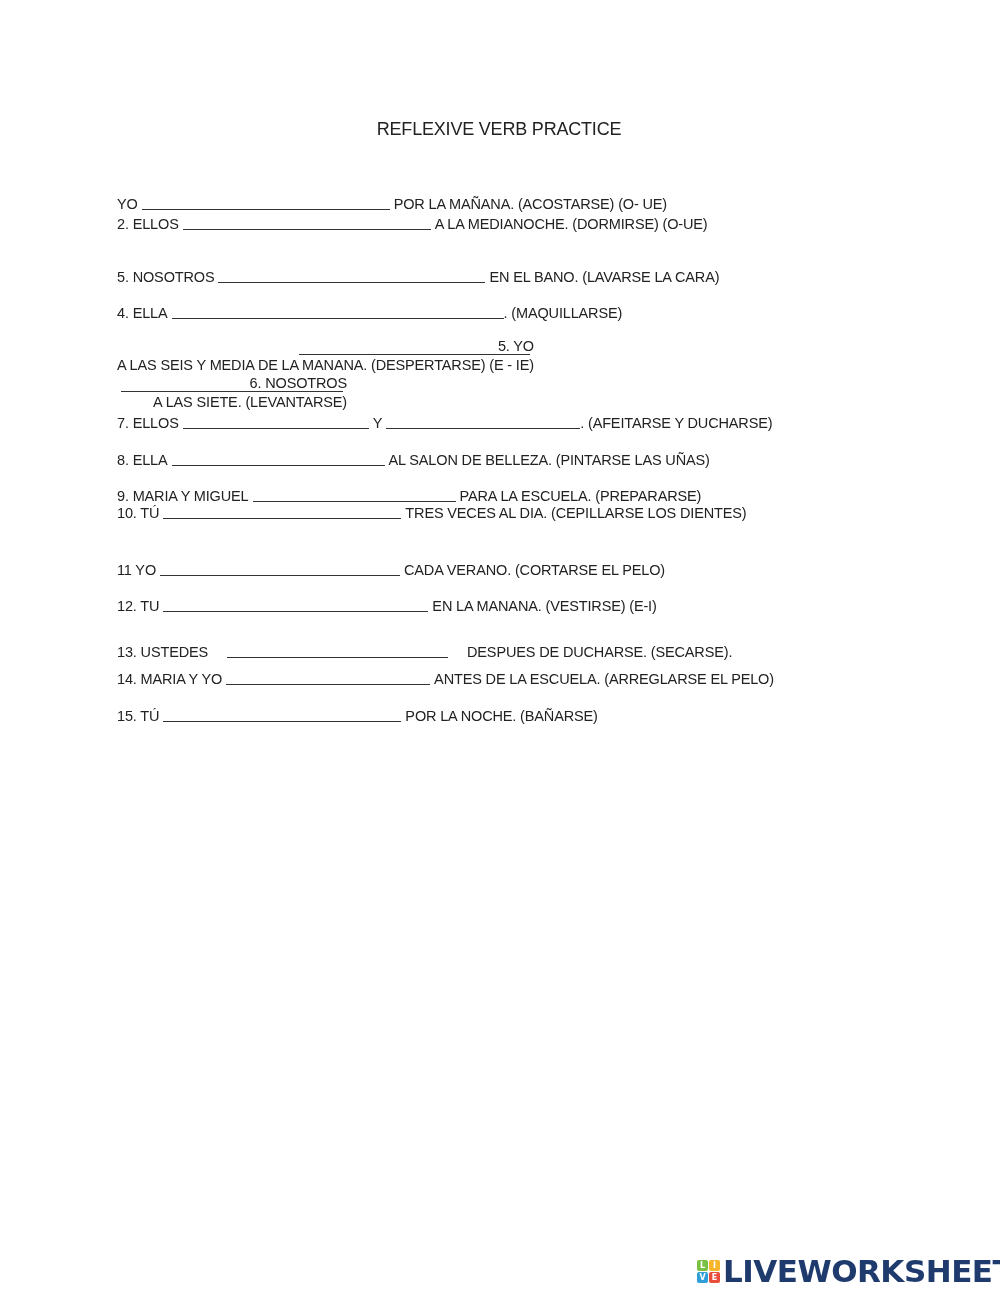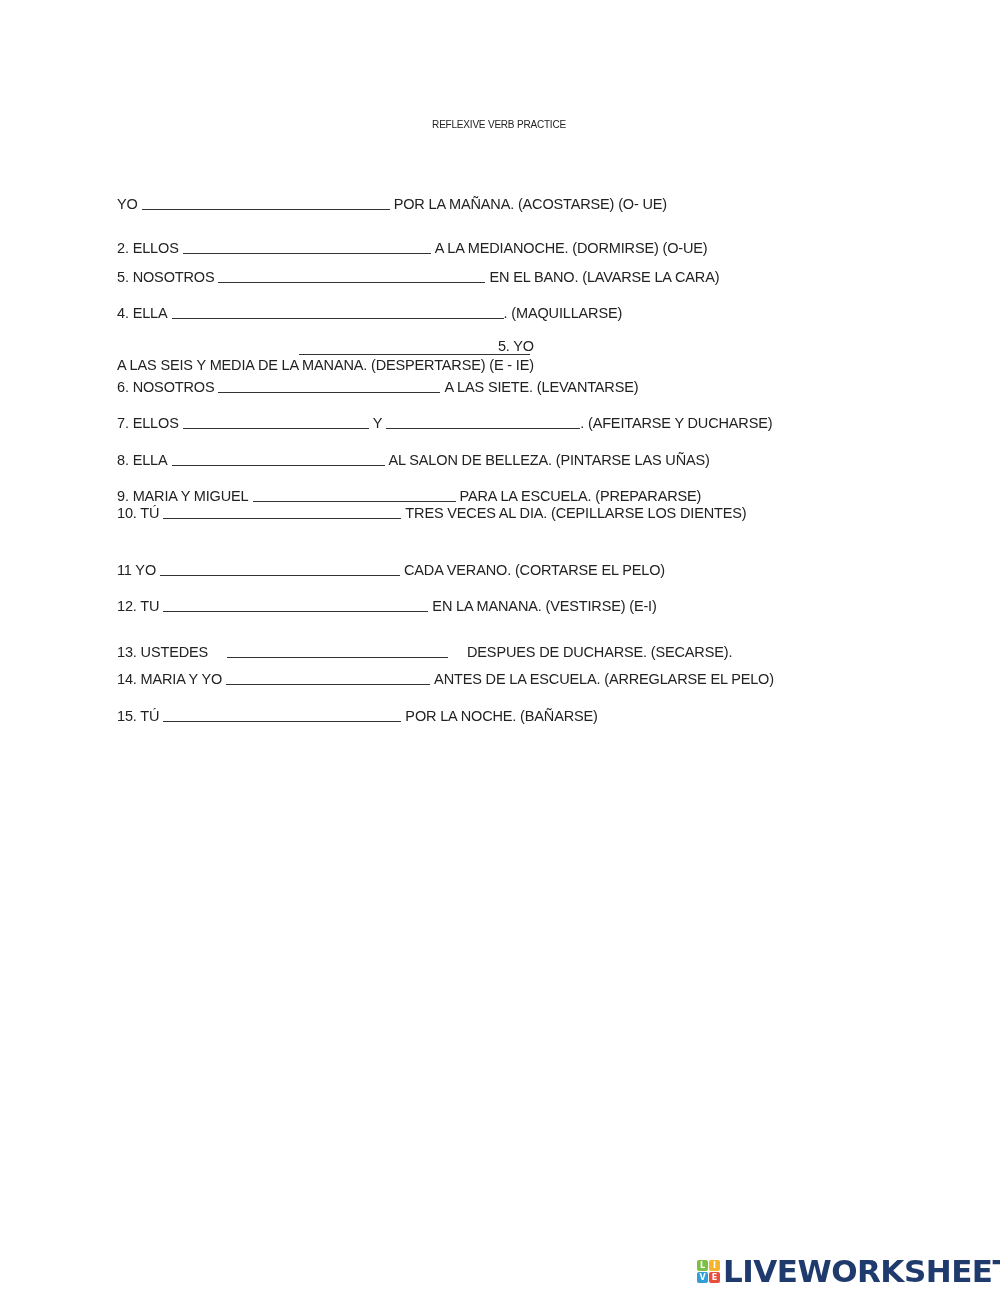--- a/index.html
+++ b/index.html
@@ -14,21 +14,21 @@
       overflow: hidden;
       font-family: "Liberation Sans", "DejaVu Sans", sans-serif;
       color: #222222;
     }
     .title {
       position: absolute;
       top: 119px;
       left: 0;
       width: 998px;
       text-align: center;
-      font-size: 10px;
+      font-size: 18px;
       letter-spacing: -0.2px;
     }
     .line {
       position: absolute;
       left: 117px;
       height: 20px;
       font-size: 14.5px;
       white-space: nowrap;
       display: flex;
       align-items: flex-end;
@@ -81,21 +81,21 @@
 <body>
 
 <div class="title">REFLEXIVE VERB PRACTICE</div>
 
 <div class="line" style="top:192px;">
   <span class="seg">YO</span>
   <span class="blank" style="width:248px;"></span>
   <span class="seg">POR LA MAÑANA. (ACOSTARSE) (O- UE)</span>
 </div>
 
-<div class="line" style="top:236px;text-align:right;">
+<div class="line" style="top:212px;text-align:right;">
   <span class="seg">2. ELLOS</span>
   <span class="blank" style="width:248px;"></span>
   <span class="seg">A LA MEDIANOCHE. (DORMIRSE) (O-UE)</span>
 </div>
 
 <div class="line" style="top:265px;">
   <span class="seg">5. NOSOTROS</span>
   <span class="blank" style="width:267px;"></span>
   <span class="seg">EN EL BANO. (LAVARSE LA CARA)</span>
 </div>
@@ -105,21 +105,21 @@
   <span class="blank tight-right" style="width:332px;"></span>
   <span class="seg">. (MAQUILLARSE)</span>
 </div>
 
 <div class="line" style="top:338px;flex-direction:column;">
   <span class="seg">5. YO</span>
   <span class="blank" style="width:231px;"></span>
   <span class="seg">A LAS SEIS Y MEDIA DE LA MANANA. (DESPERTARSE) (E - IE)</span>
 </div>
 
-<div class="line" style="top:375px;">
+<div class="line" style="top:375px;flex-direction:column;">
   <span class="seg">6. NOSOTROS</span>
   <span class="blank" style="width:222px;"></span>
   <span class="seg">A LAS SIETE. (LEVANTARSE)</span>
 </div>
 
 <div class="line" style="top:411px;">
   <span class="seg">7. ELLOS</span>
   <span class="blank" style="width:186px;"></span>
   <span class="seg">Y</span>
   <span class="blank tight-right" style="width:194px;"></span>

